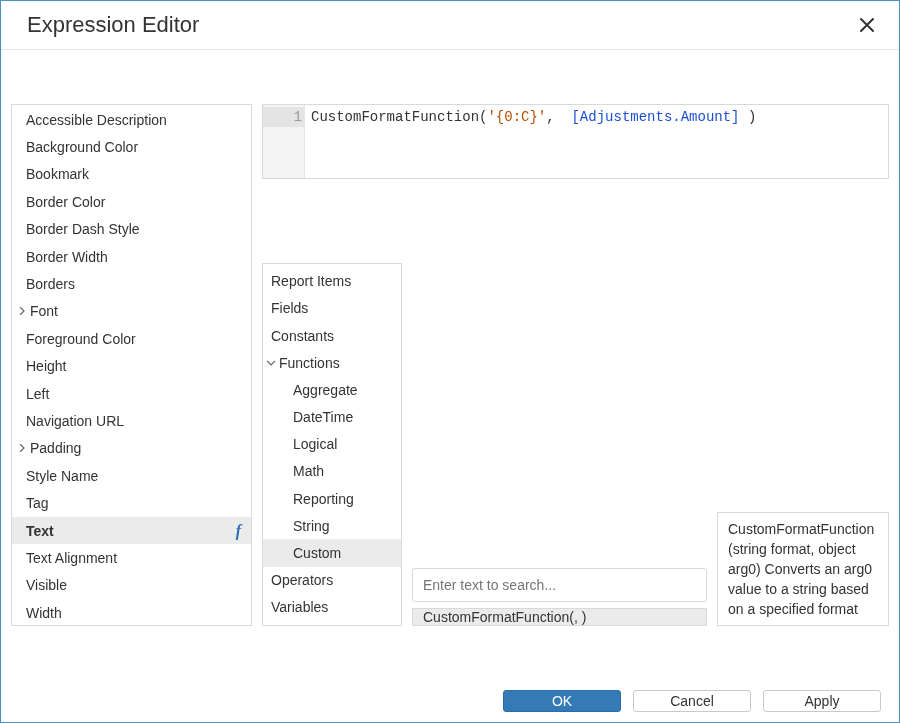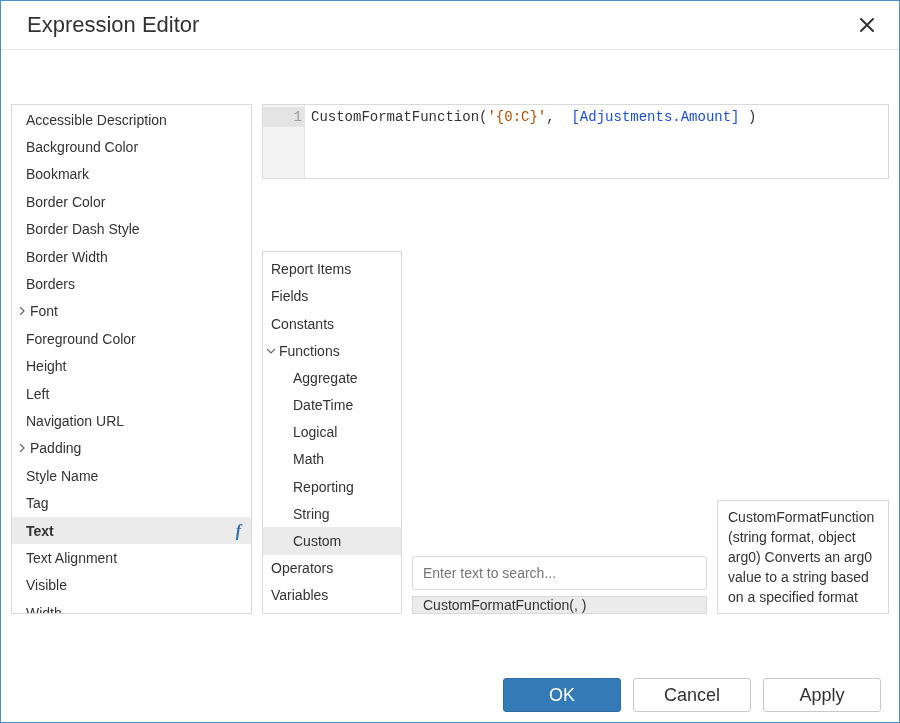--- a/index.html
+++ b/index.html
@@ -177,26 +177,26 @@
     line-height: 20px;
     overflow: hidden;
     word-break: break-word;
     margin-top: 18px;
   }
   .footer {
     display: flex; justify-content: flex-end; gap: 12px;
     padding: 10px 18px 10px;
   }
   .btn {
-    min-width: 118px; height: 34px;
+    min-width: 118px; height: 22px;
     border: 1px solid #c9c9c9;
     background: #fff;
     color: #333;
     border-radius: 3px;
-    font-size: 18px;
+    font-size: 14px;
     display: inline-flex; align-items: center; justify-content: center;
     cursor: pointer;
   }
   .btn.primary {
     background: #337ab7;
     border-color: #2e6da4;
     color: #fff;
   }
 </style>
 </head>

